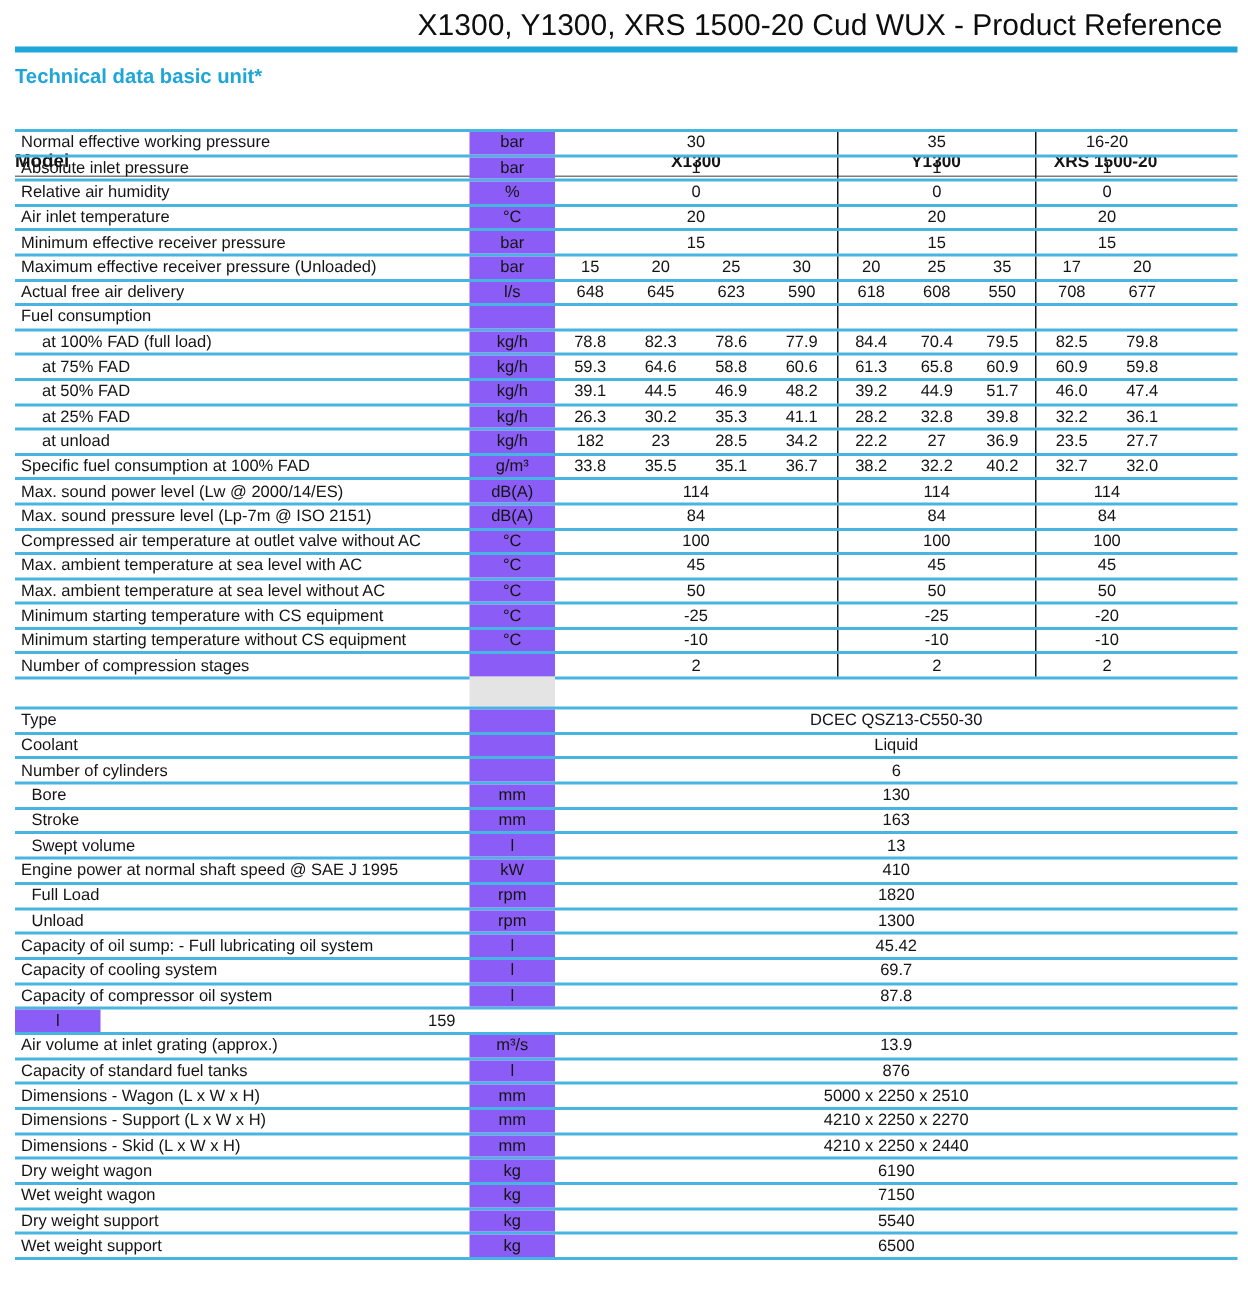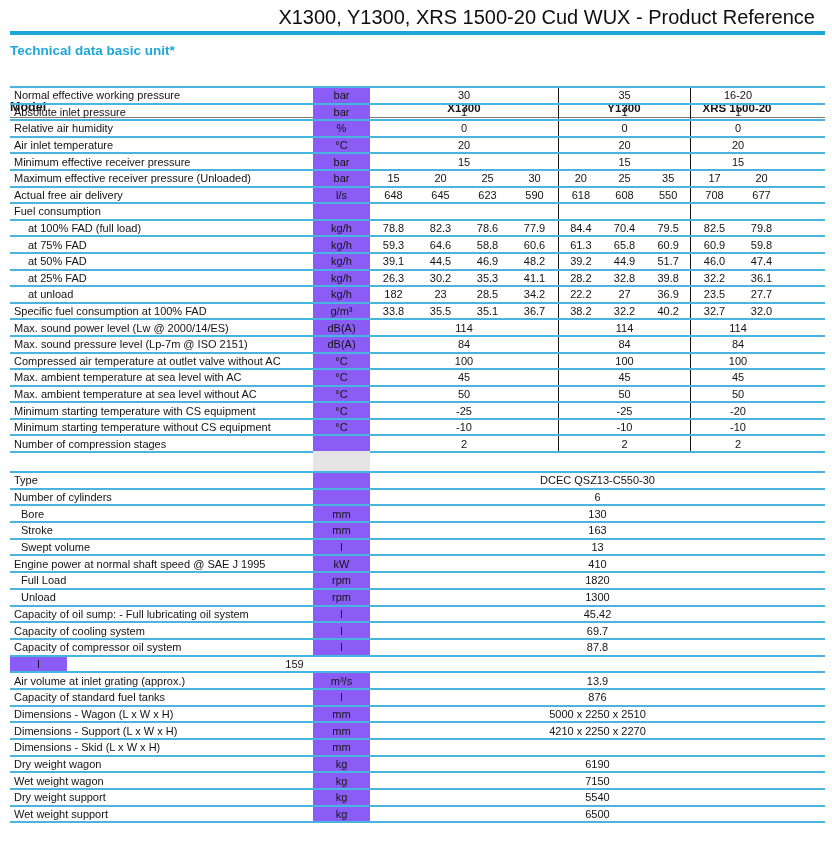--- a/index.html
+++ b/index.html
@@ -472,20 +472,25 @@
     </div>
   </div>
 <div class="gapband"></div>
 <div id="section2" class="tsection">
     <div class="row">
       <div class="c-label">Type</div>
       <div class="c-unit"></div>
       <div class="c-fullval">DCEC QSZ13-C550-30</div>
     </div>
     <div class="row">
+      <div class="c-label">Coolant</div>
+      <div class="c-unit"></div>
+      <div class="c-fullval">Liquid</div>
+    </div>
+    <div class="row">
       <div class="c-label">Number of cylinders</div>
       <div class="c-unit"></div>
       <div class="c-fullval">6</div>
     </div>
     <div class="row">
       <div class="c-label ind1">Bore</div>
       <div class="c-unit">mm</div>
       <div class="c-fullval">130</div>
     </div>
     <div class="row">
@@ -548,20 +553,21 @@
       <div class="c-fullval">5000 x 2250 x 2510</div>
     </div>
     <div class="row">
       <div class="c-label">Dimensions - Support (L x W x H)</div>
       <div class="c-unit">mm</div>
       <div class="c-fullval">4210 x 2250 x 2270</div>
     </div>
     <div class="row">
       <div class="c-label">Dimensions - Skid (L x W x H)</div>
       <div class="c-unit">mm</div>
+      <div class="c-fullval">4210 x 2250 x 2440</div>
     </div>
     <div class="row">
       <div class="c-label">Dry weight wagon</div>
       <div class="c-unit">kg</div>
       <div class="c-fullval">6190</div>
     </div>
     <div class="row">
       <div class="c-label">Wet weight wagon</div>
       <div class="c-unit">kg</div>
       <div class="c-fullval">7150</div>

